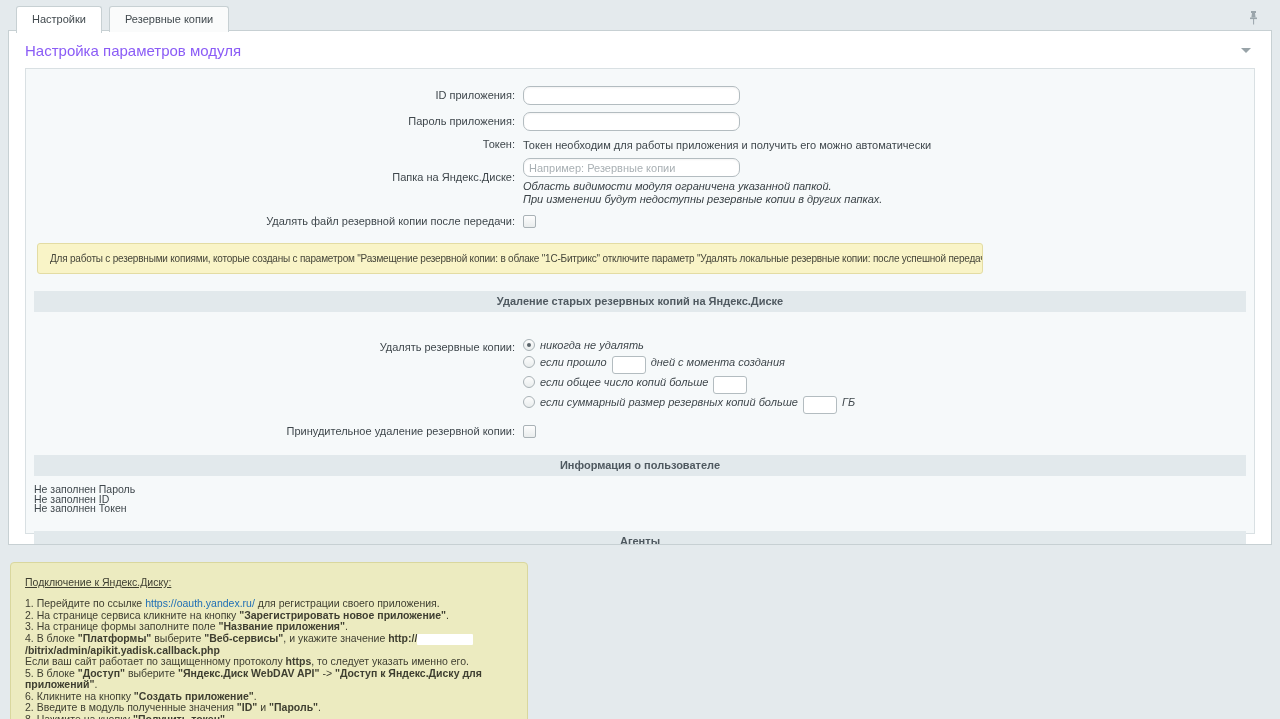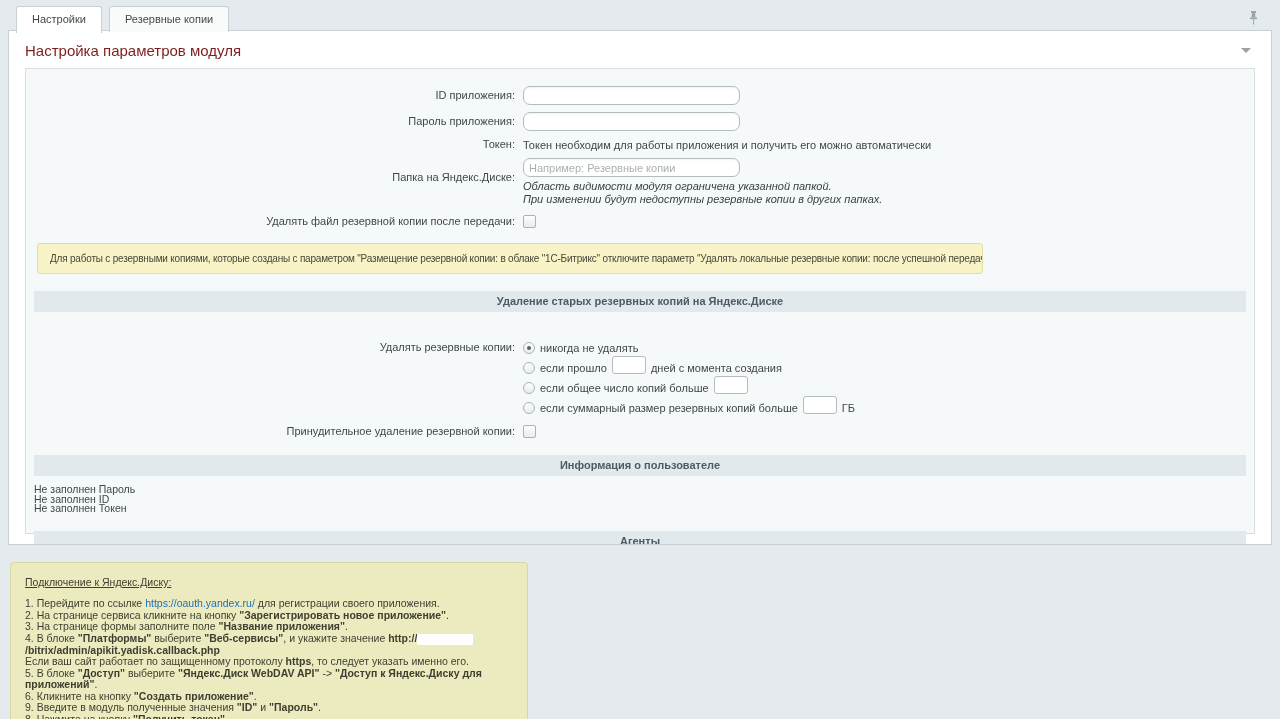--- a/index.html
+++ b/index.html
@@ -18,21 +18,21 @@
     border-radius: 3px 3px 0 0; color: #41494e; cursor: pointer; position: relative;
   }
   .tab.active { background: #fff; font-weight: normal; margin-bottom: -1px; padding-bottom: 8px; }
   .pin { position: absolute; right: 21px; top: 10px; cursor: pointer; }
   
   .panel {
     position: relative; margin: 0 8px; background: #fff;
     border: 1px solid #c7d0d3; height: 515px; overflow: hidden; z-index: 1;
   }
   .panel-header { display: flex; justify-content: space-between; align-items: center; padding: 11px 20px 9px 16px; }
-  .panel-title { font-size: 15px; color: #7f1d1d; }
+  .panel-title { font-size: 15px; color: #8b5cf6; }
   .chevron { width: 0; height: 0; border-left: 5px solid transparent; border-right: 5px solid transparent; border-top: 5px solid #98a3a8; cursor: pointer; }
   
   .form-box { margin: 0 16px; background: #f6f9fa; border: 1px solid #d9e0e3; padding: 17px 0 10px; height: 466px; }
   .row { display: flex; align-items: center; margin-bottom: 7px; }
   .label { width: 497px; text-align: right; padding-right: 8px; flex: none; line-height: 13px; }
   .ti {
     width: 217px; height: 19px; border: 1px solid #b3bcc0; border-radius: 7px;
     padding: 2px 5px; font: inherit; color: #3f474c; background: #fff;
     box-shadow: inset 0 1px 2px rgba(0,0,0,.05);
   }
@@ -52,21 +52,21 @@
     color: #46463a; white-space: nowrap; overflow: hidden;
   }
   
   .secbar {
     margin: 17px 8px 0; background: #e2e9ec; height: 21px; line-height: 21px;
     text-align: center; font-weight: bold; color: #4f5960; border-radius: 0;
   }
   
   .radio-row { display: flex; align-items: flex-start; margin-top: 27px; }
   .radio-row .label { padding-top: 2px; }
-  .opt { display: flex; align-items: flex-end; margin-bottom: 2px; min-height: 15px; }
+  .opt { display: flex; align-items: flex-start; margin-bottom: 2px; min-height: 15px; font-style: italic; }
   .radio {
     width: 12px; height: 12px; border: 1px solid #a9b2b6; border-radius: 50%;
     background: linear-gradient(#fdfdfd, #e9eded); margin-right: 5px; position: relative; cursor: pointer; flex: none;
   }
   .radio.on::after { content: ""; position: absolute; left: 3px; top: 3px; width: 4px; height: 4px; border-radius: 50%; background: #596warn; background: #5a646a; }
   .si { width: 34px; height: 18px; border: 1px solid #b3bcc0; border-radius: 3px; margin: 0 5px; font: inherit; padding: 1px 3px; }
   
   .uinfo { margin: 9px 0 0 8px; font-size: 10.5px; line-height: 9.5px; }
   .uinfo div { margin-bottom: 0; height: 9.5px; }
   
@@ -188,16 +188,16 @@
 <div class="help">
   <div class="help-title">Подключение к Яндекс.Диску:</div>
   <div class="help-steps">
       <div class="help-line"><span>1. Перейдите по ссылке </span><a>https://oauth.yandex.ru/</a><span> для регистрации своего приложения.</span></div>
       <div class="help-line"><span>2. На странице сервиса кликните на кнопку </span><span class="b">"Зарегистрировать новое приложение"</span><span>.</span></div>
       <div class="help-line"><span>3. На странице формы заполните поле </span><span class="b">"Название приложения"</span><span>.</span></div>
       <div class="help-line"><span>4. В блоке </span><span class="b">"Платформы"</span><span> выберите </span><span class="b">"Веб-сервисы"</span><span>, и укажите значение </span><span class="b">http://</span><span class="redacted"></span><span class="b">/bitrix/admin/apikit.yadisk.callback.php</span></div>
       <div class="help-line"><span>Если ваш сайт работает по защищенному протоколу </span><span class="b">https</span><span>, то следует указать именно его.</span></div>
       <div class="help-line"><span>5. В блоке </span><span class="b">"Доступ"</span><span> выберите </span><span class="b">"Яндекс.Диск WebDAV API"</span><span> -&gt; </span><span class="b">"Доступ к Яндекс.Диску для приложений"</span><span>.</span></div>
       <div class="help-line"><span>6. Кликните на кнопку </span><span class="b">"Создать приложение"</span><span>.</span></div>
-      <div class="help-line"><span>9. Введите в модуль полученные значения </span><span class="b">"ID"</span><span> и </span><span class="b">"Пароль"</span><span>.</span></div>
+      <div class="help-line"><span>2. Введите в модуль полученные значения </span><span class="b">"ID"</span><span> и </span><span class="b">"Пароль"</span><span>.</span></div>
       <div class="help-line"><span>8. Нажмите на кнопку </span><span class="b">"Получить токен"</span><span>.</span></div>
     </div>
 </div>
 
 </body></html>

